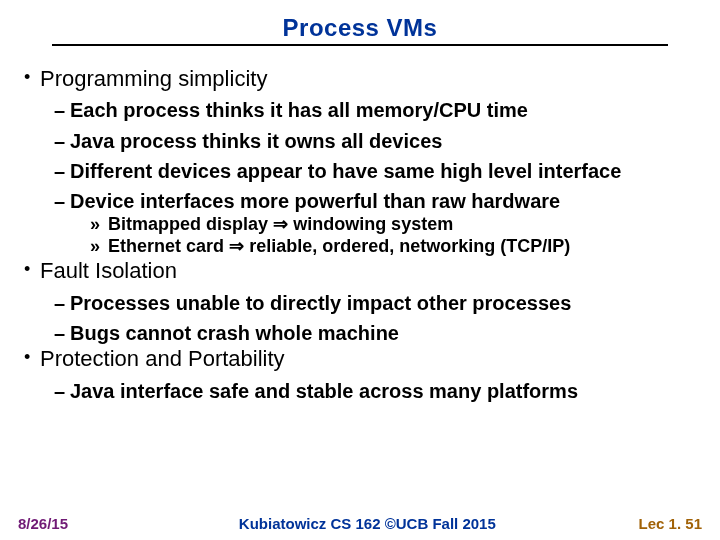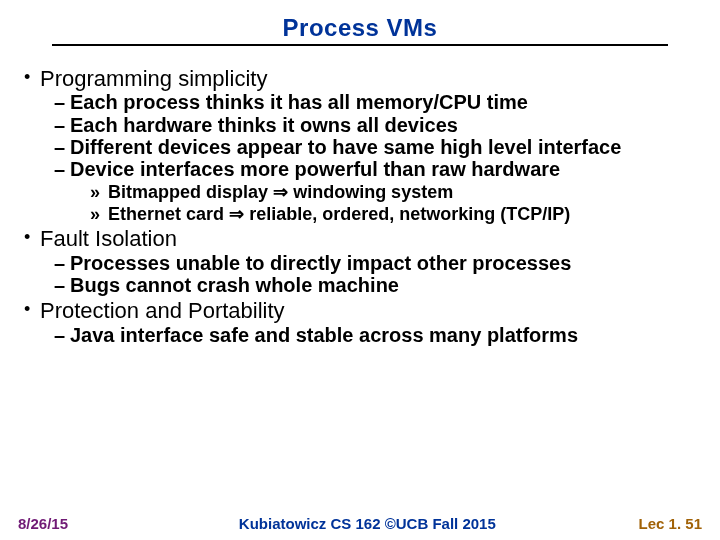--- a/index.html
+++ b/index.html
@@ -56,21 +56,21 @@
     list-style: none;
     padding: 0;
     margin: 0 0 0 14px;
   }
   ul.sub > li {
     position: relative;
     padding-left: 16px;
     font-size: 20px;
     font-weight: bold;
     line-height: 1.12;
-    margin-top: 0px;
+    margin-top: 8px;
   }
   ul.sub > li::before {
     content: "–";
     position: absolute;
     left: 0;
     top: 0;
   }
   ul.subsub {
     list-style: none;
     padding: 0;
@@ -115,21 +115,21 @@
 
   <div class="title">Process VMs</div>
   <hr class="hr">
 
   <ul class="top">
 
     <li>
       <span>Programming simplicity</span>
       <ul class="sub">
         <li>Each process thinks it has all memory/CPU time</li>
-        <li>Each hardware thinks it owns all devices</li>
+        <li>Java process thinks it owns all devices</li>
         <li>Different devices appear to have same high level interface</li>
         <li>
           <span>Device interfaces more powerful than raw hardware</span>
           <ul class="subsub">
             <li>
               <span>Bitmapped display </span><span class="arrow">⇒</span><span> windowing system</span>
             </li>
             <li>
               <span>Ethernet card </span><span class="arrow">⇒</span><span> reliable, ordered, networking (TCP/IP)</span>
             </li>

